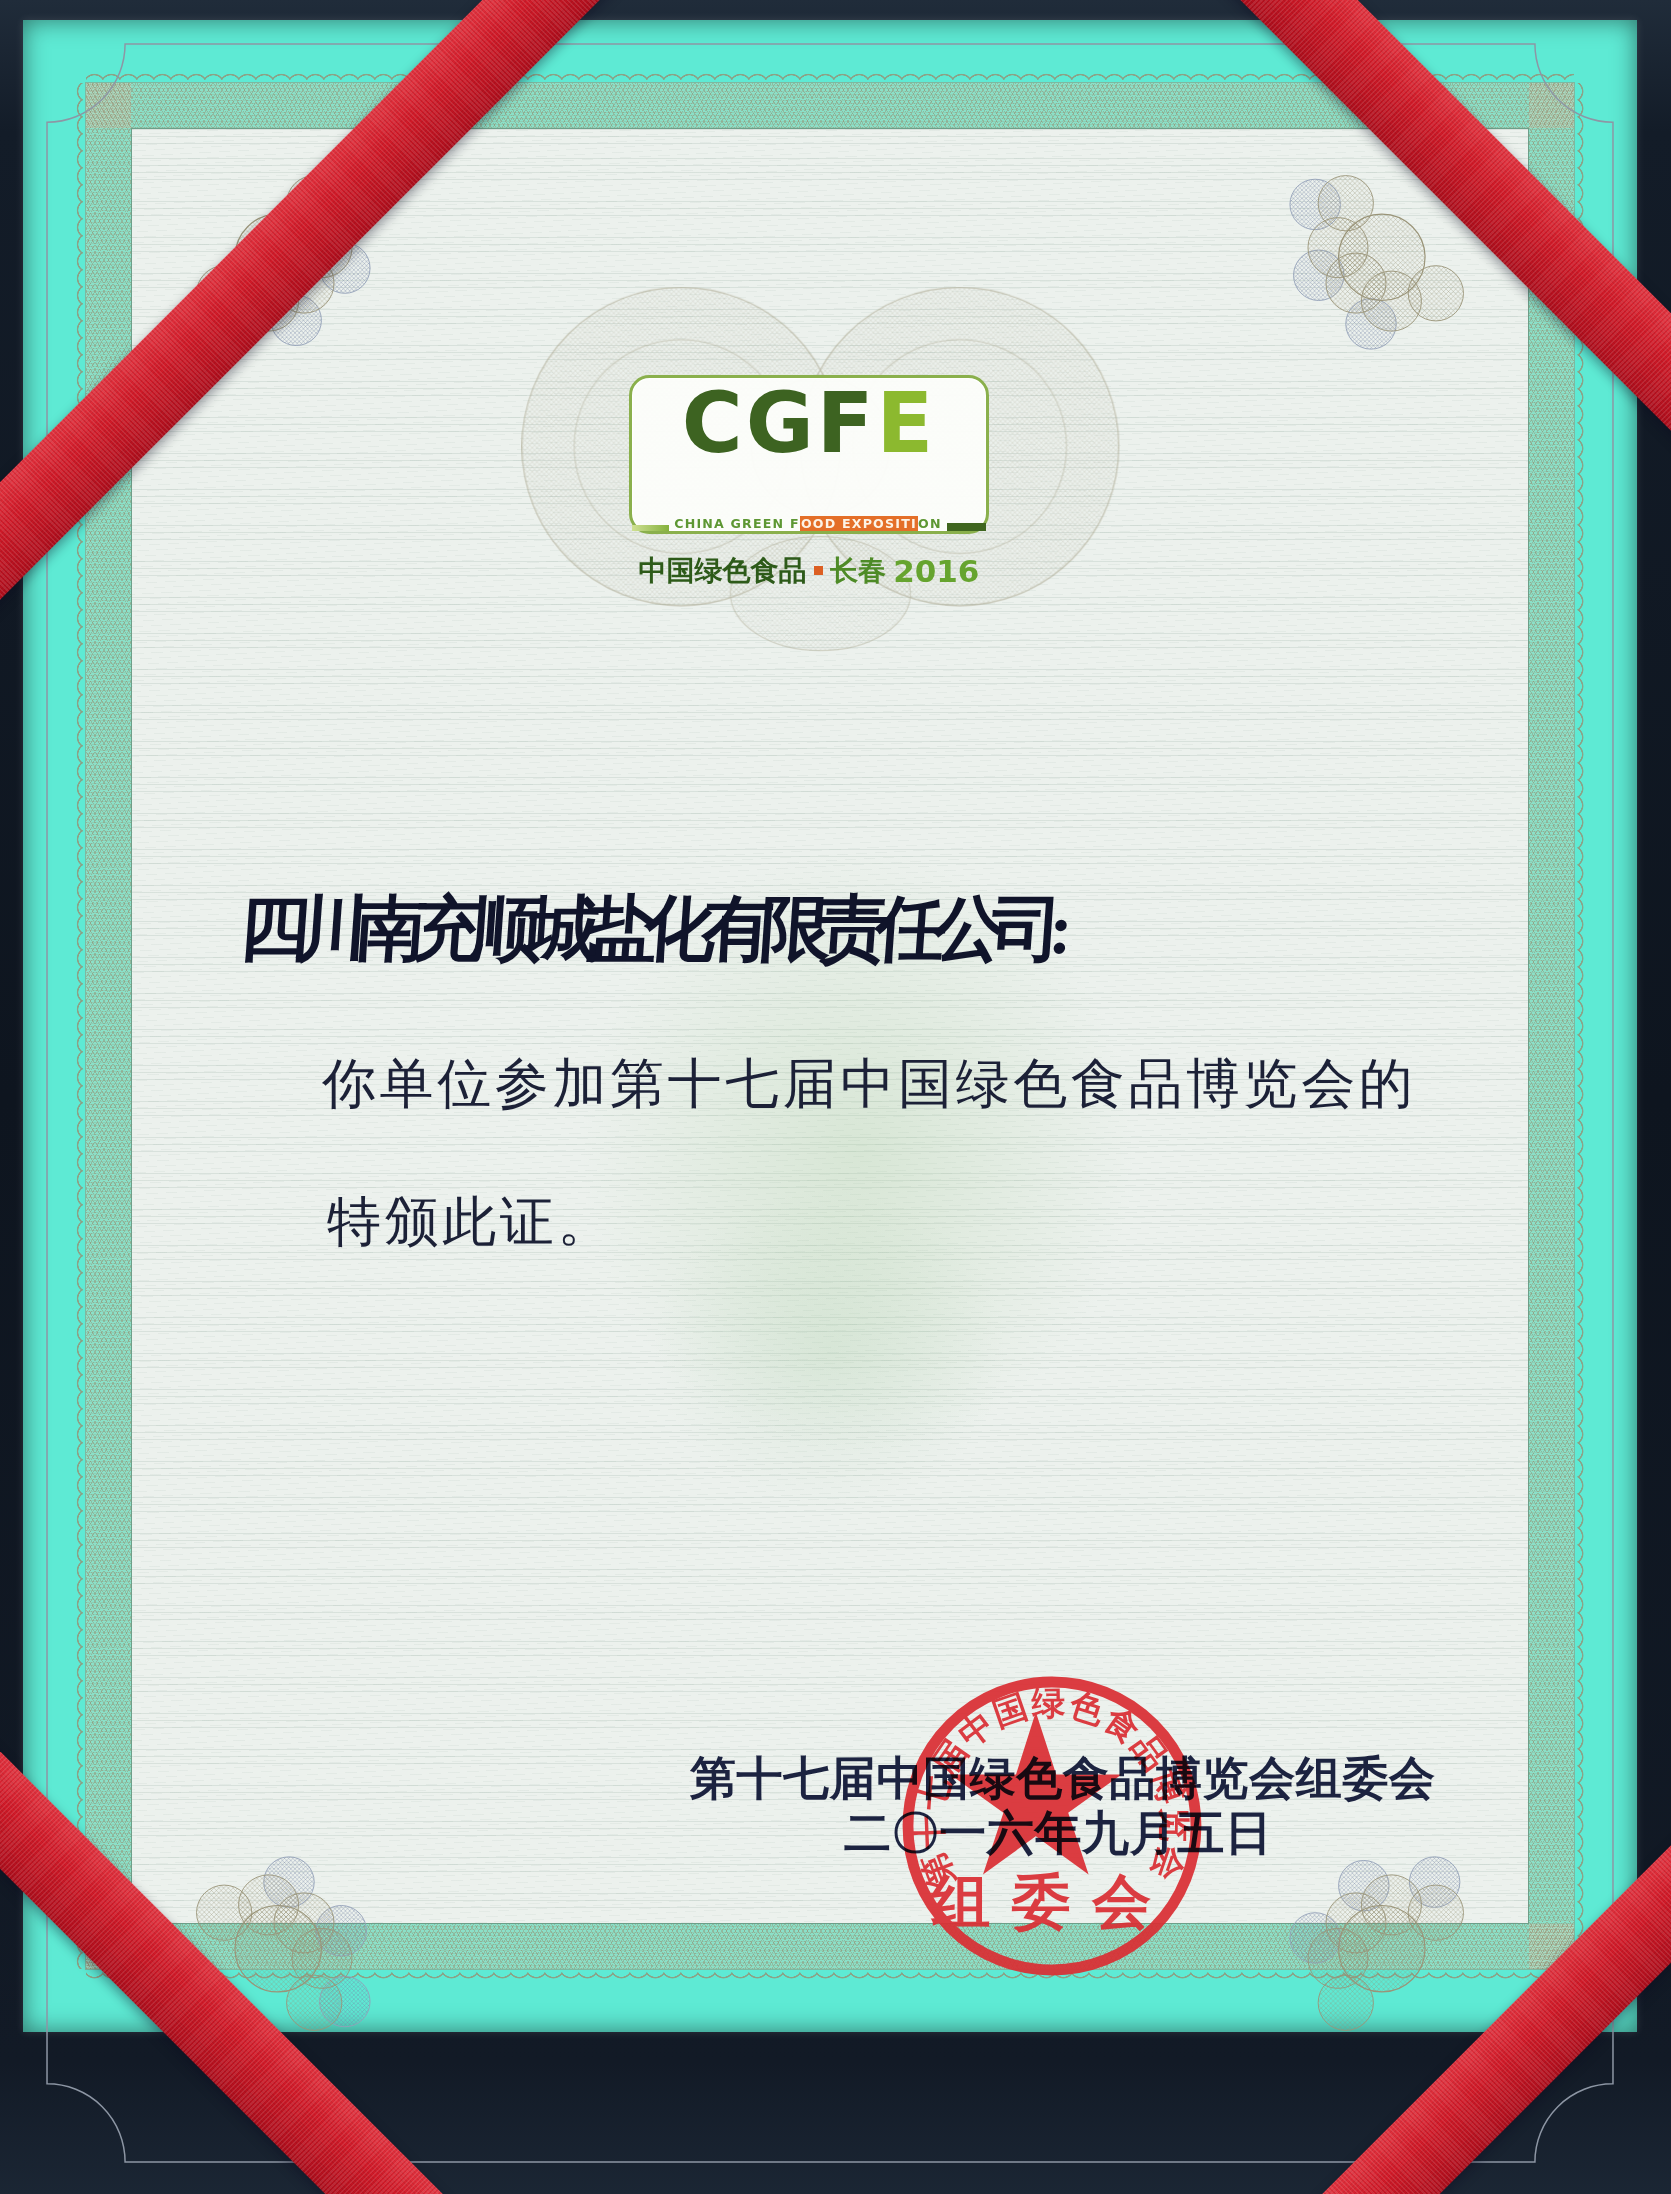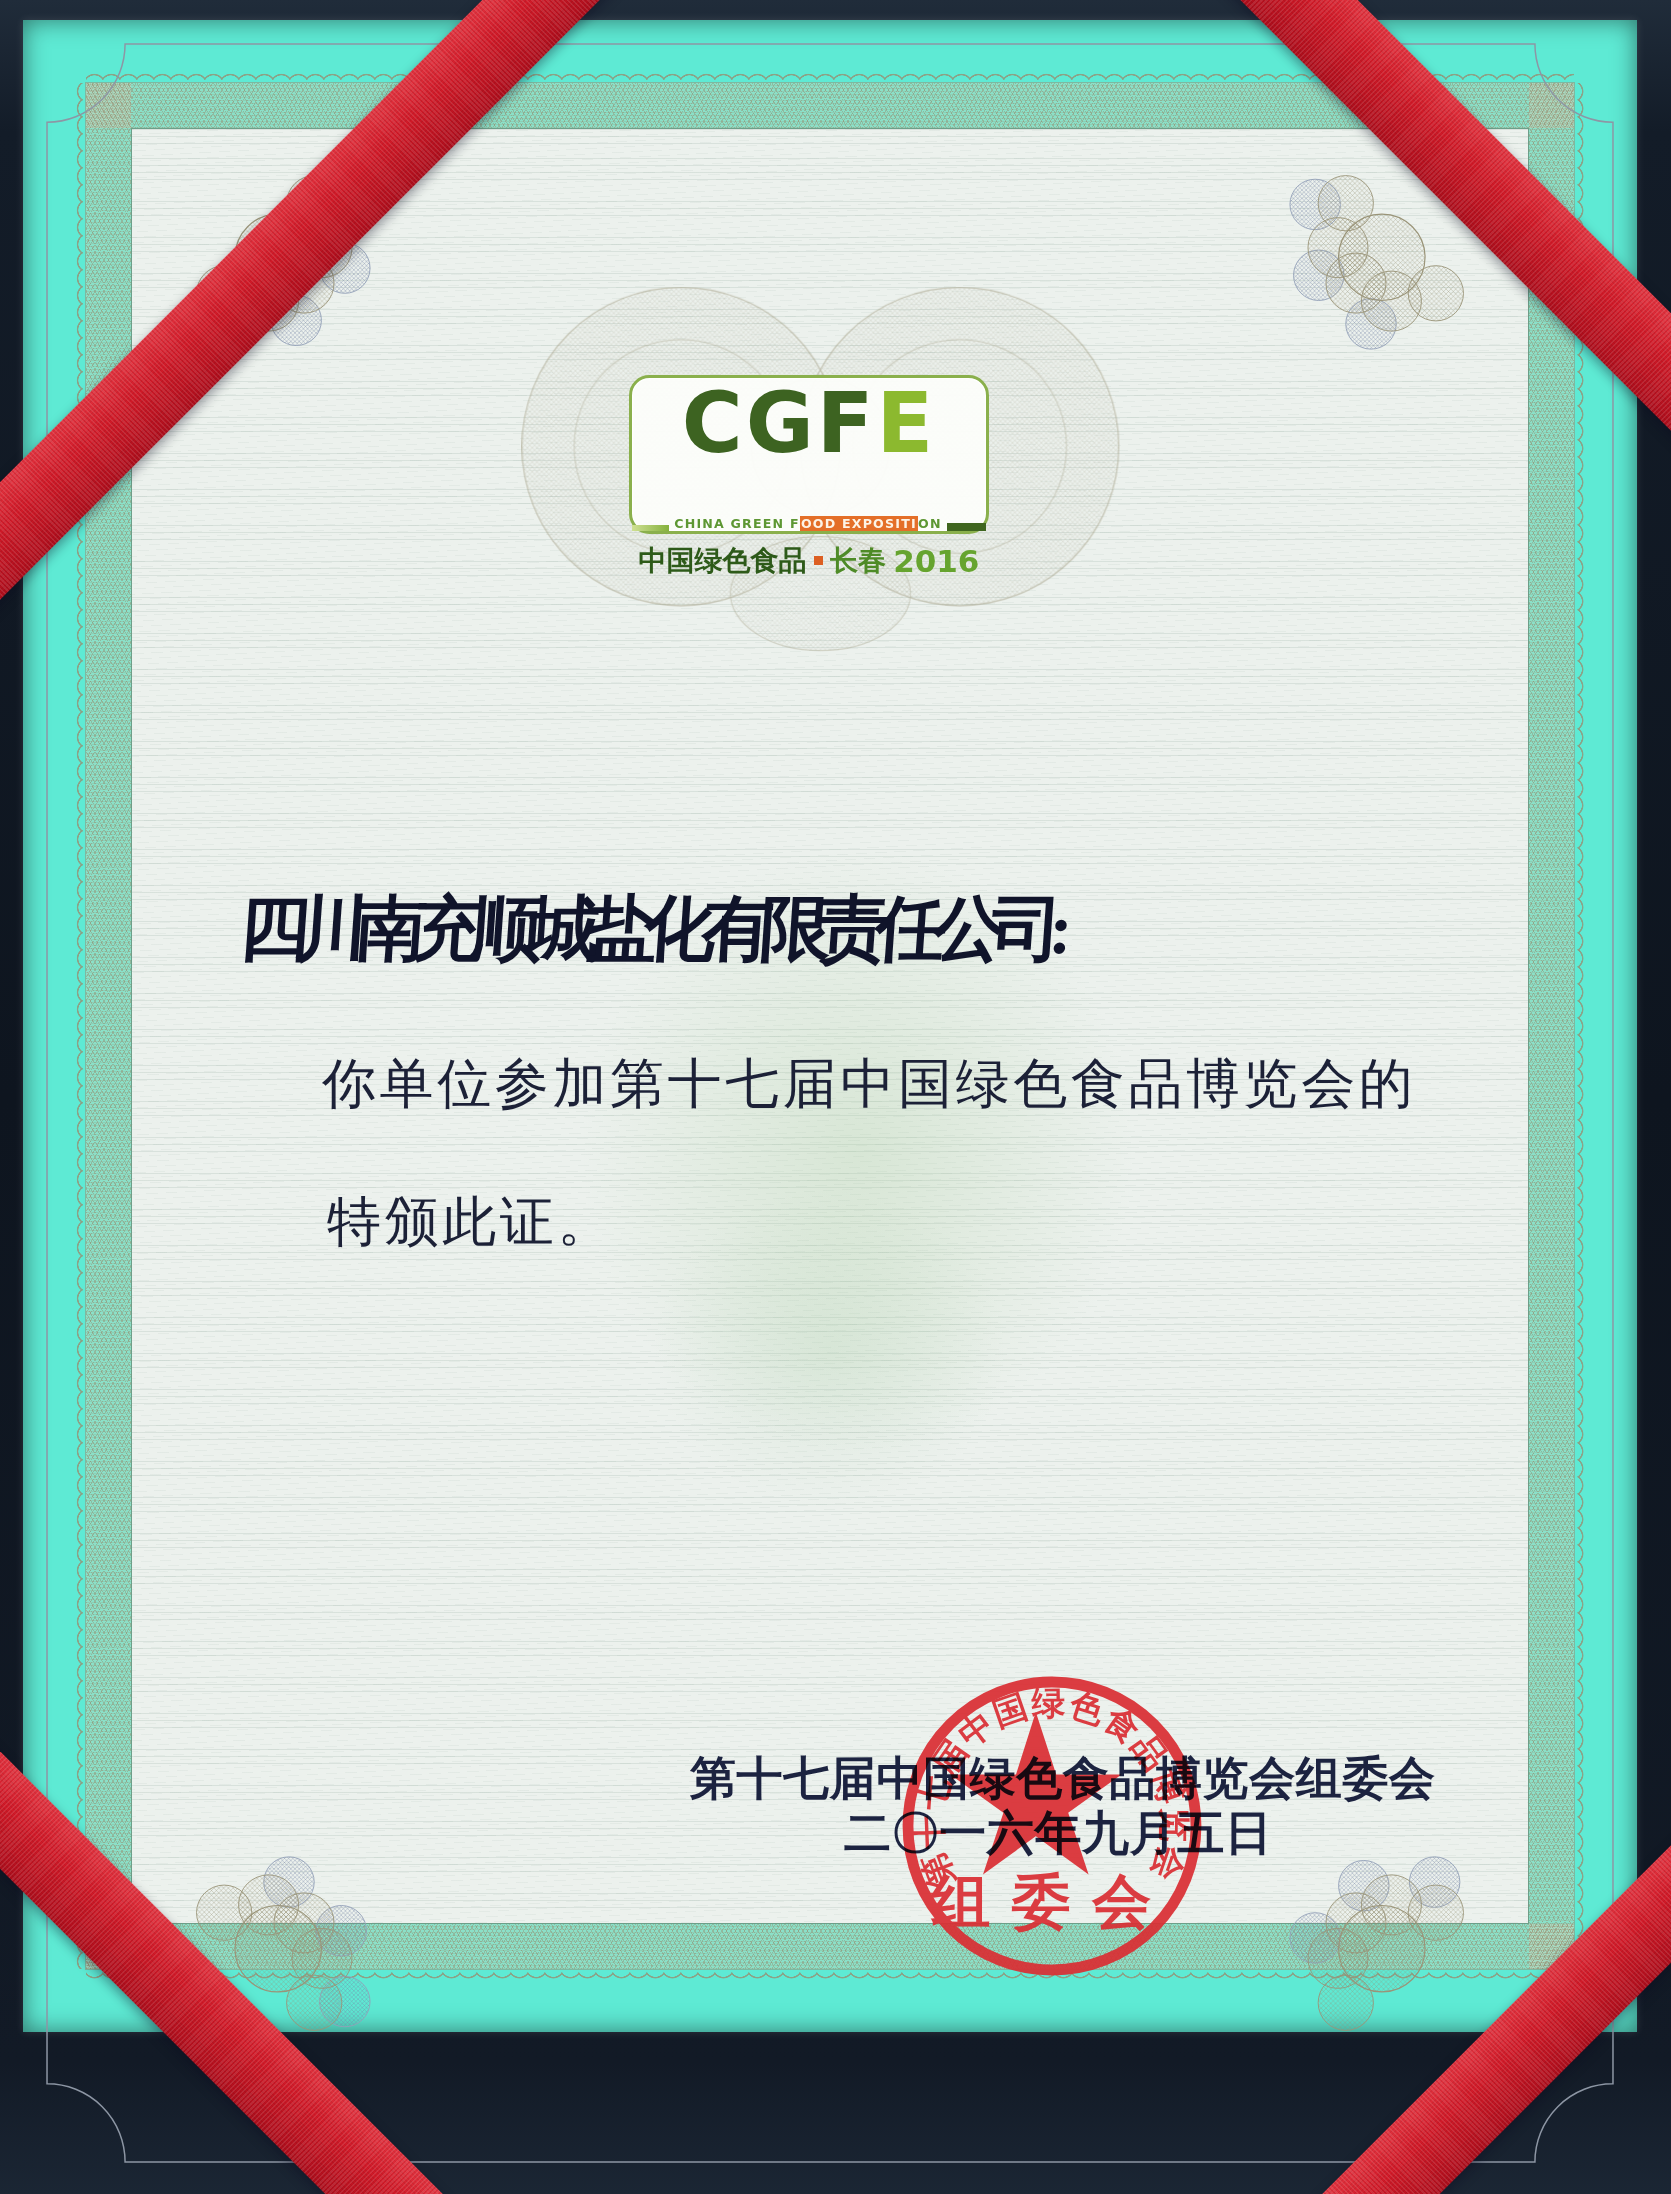--- a/index.html
+++ b/index.html
@@ -67,21 +67,21 @@
   .logo-acronym{margin-top:1.2px;line-height:89px;font-family:"DejaVu Sans","Liberation Sans",sans-serif;
     font-size:83px;font-weight:800;letter-spacing:3px;}
   .logo-acronym .dark{color:#3d6321;}
   .logo-acronym .light{color:#8cb92f;}
   .logo-tagline{display:flex;align-items:flex-end;justify-content:center;gap:5.4px;height:14.4px;margin-top:48px;}
   .bar-left{width:52px;height:6px;background:linear-gradient(90deg,#cfe093,#84b13c);}
   .bar-right{width:55px;height:7.8px;background:#3f661f;}
   .tag-text{font-family:"DejaVu Sans","Liberation Sans",sans-serif;font-size:12.6px;font-weight:700;
     letter-spacing:1.2px;color:#5d9733;white-space:nowrap;}
   .tag-hl{background:#e46f28;color:#fdf4e6;padding:0 1.2px;}
-  .logo-cn{margin-top:11px;display:flex;align-items:center;justify-content:center;gap:7.2px;
+  .logo-cn{margin-top:21px;display:flex;align-items:center;justify-content:center;gap:7.2px;
     font-family:"DejaVu Sans","Liberation Sans",sans-serif;white-space:nowrap;}
   .cn-brand{font-size:28px;font-weight:700;color:#2d5a19;}
   .cn-dot{width:9px;height:9px;background:#dc5f22;}
   .cn-city{font-size:28px;font-weight:600;color:#4e8b27;}
   .cn-year{font-size:31px;font-weight:800;color:#66a42f;font-family:"DejaVu Sans","Liberation Sans",sans-serif;text-align:right;}
   .cert-title{
     position:absolute;left:413px;top:671px;
     font-size:147px;font-weight:700;color:#c22a2e;
     letter-spacing:89px;white-space:nowrap;line-height:150px;
     text-shadow:1.2px 1.8px 1.2px rgba(160,40,40,.25);

